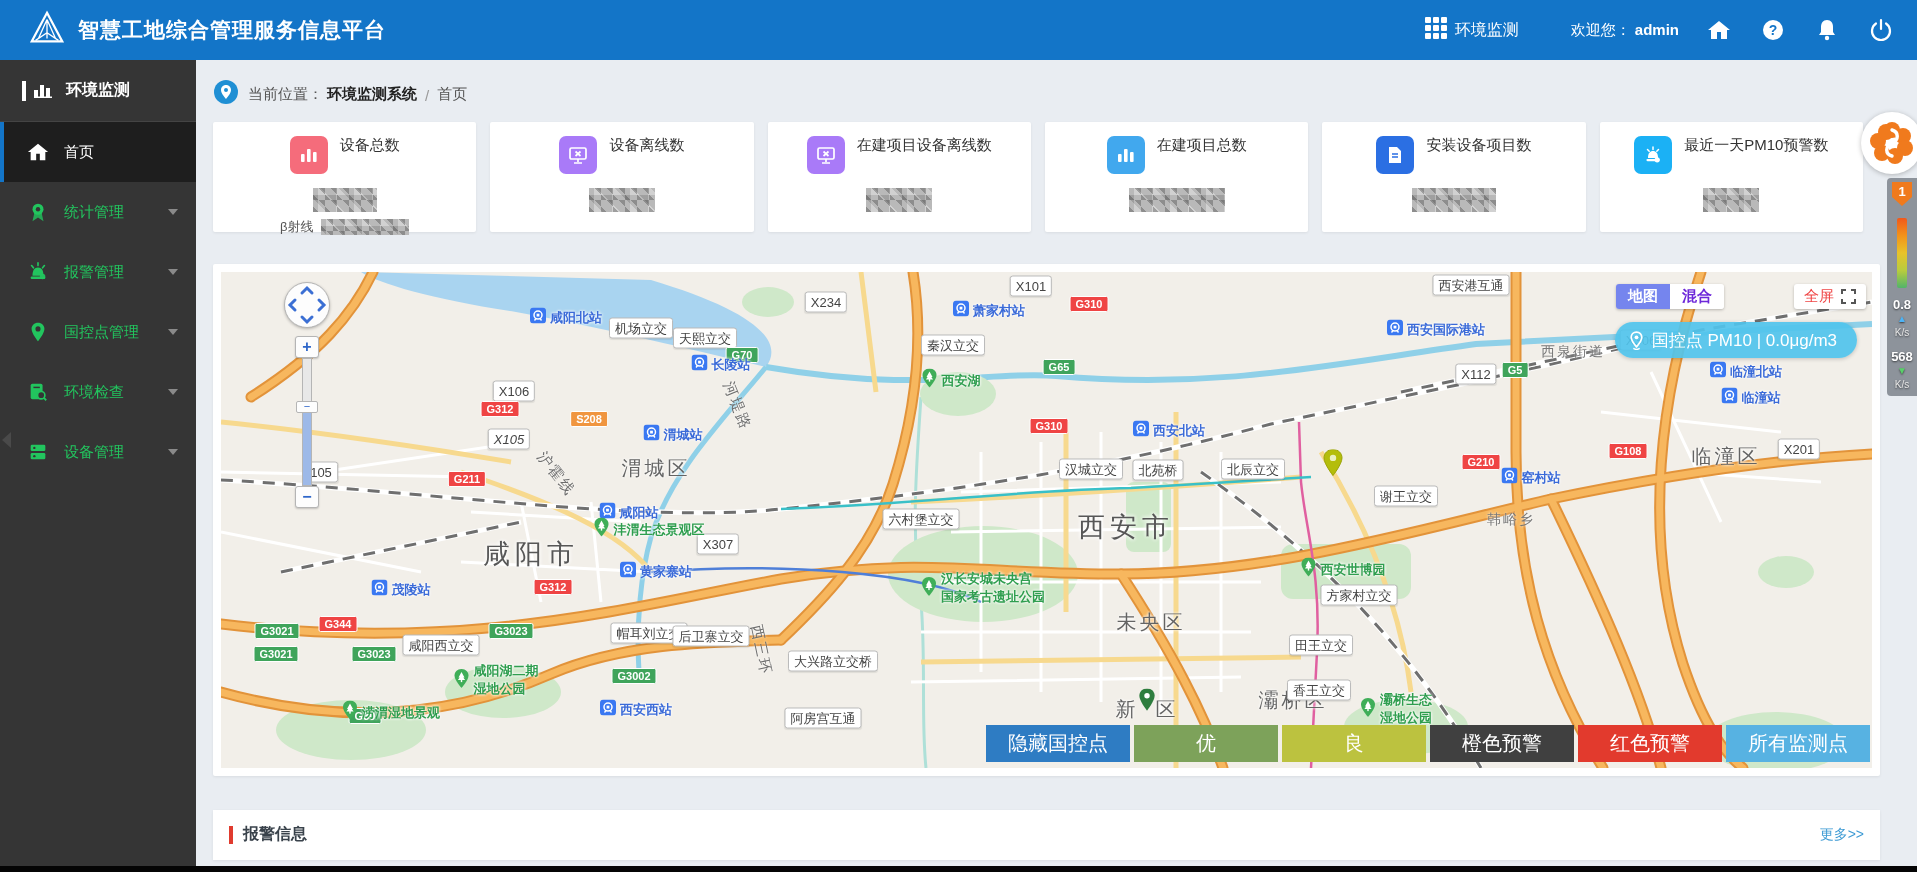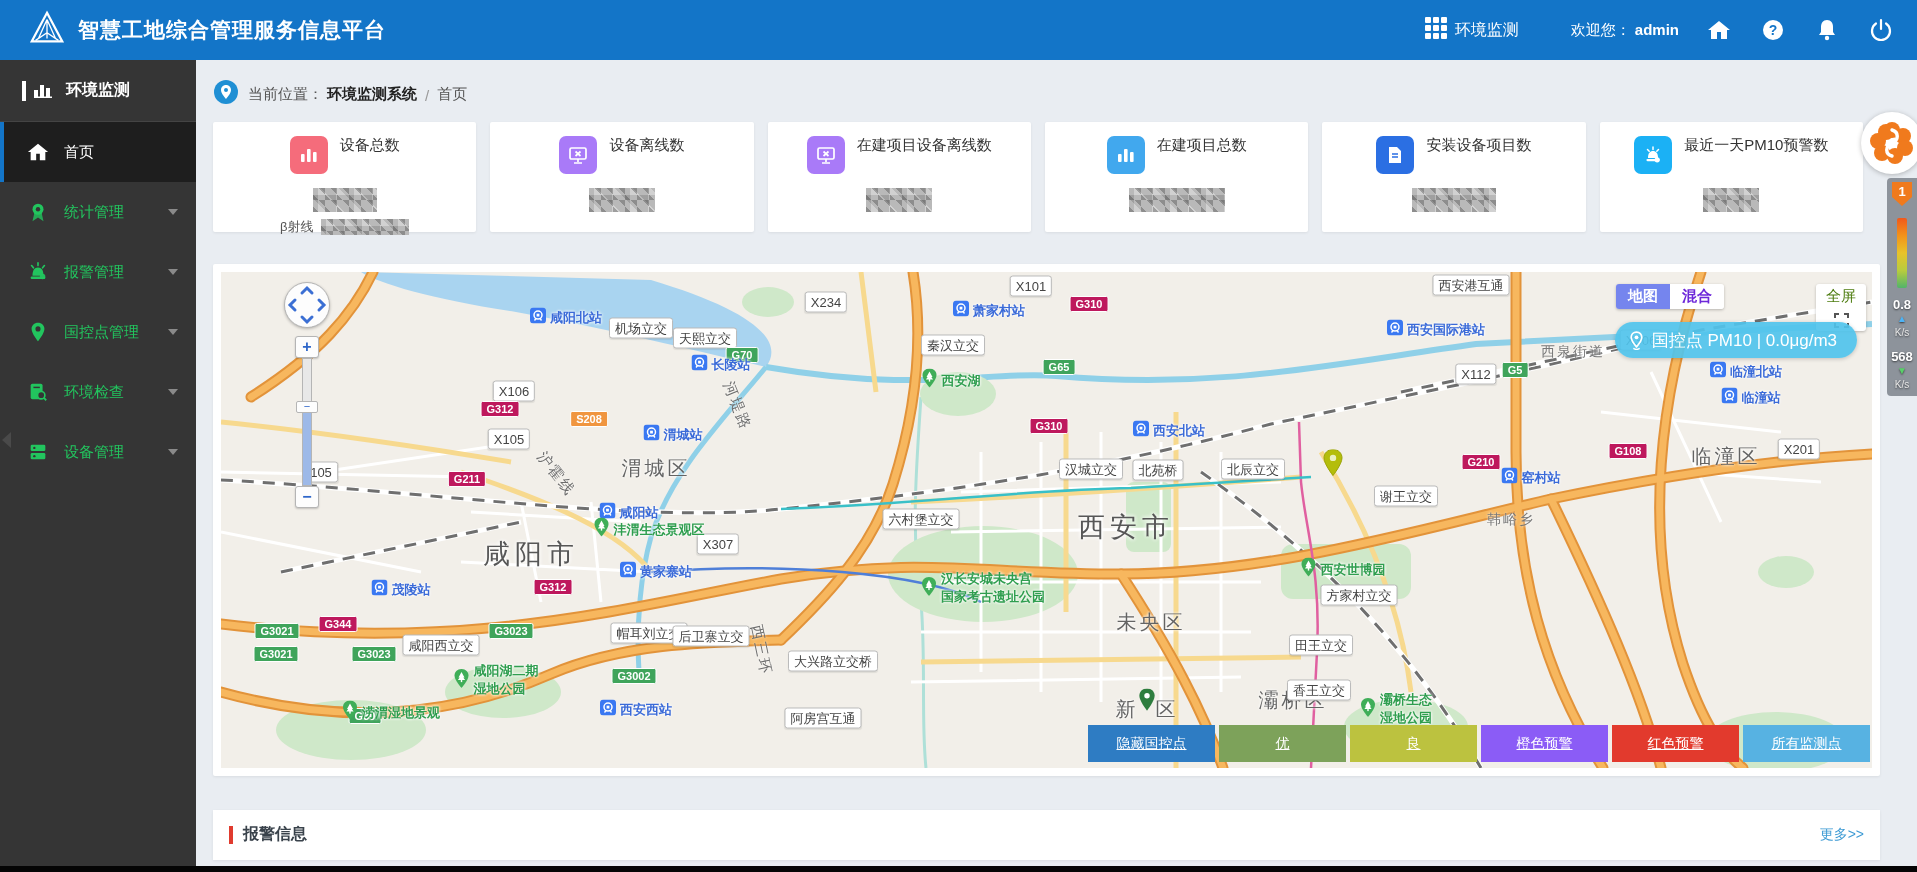--- a/index.html
+++ b/index.html
@@ -42,47 +42,47 @@
       linear-gradient(45deg, rgba(255,255,255,.35) 25%, transparent 25%, transparent 75%, rgba(40,40,40,.18) 75%);
     background-size:12px 12px, 18px 18px; background-position:0 0, 5px 7px; }
   .card-sub { display:flex; align-items:center; justify-content:center; gap:8px; margin-top:6px; font-size:13px; color:#555; }
 
   
   .map-panel { position:absolute; left:17px; top:204px; width:1667px; height:512px; background:#fff; border-radius:2px; box-shadow:0 1px 3px rgba(0,0,0,.07); padding:8px; }
   .map { position:relative; width:1651px; height:496px; background:#f2efe9; overflow:hidden; }
   .map svg.roadlayer { position:absolute; left:0; top:0; }
   .mlabel { position:absolute; transform:translate(-50%,-50%); white-space:pre-line; pointer-events:none; }
   .k-junction { background:#fff; border:1px solid #bbb; border-radius:3px; padding:0 5px; font-size:13px; color:#444; line-height:19px; box-shadow:0 1px 1px rgba(0,0,0,.08); }
-  .k-g-red    { background:#be185d; color:#fff; font-size:11px; padding:1px 5px; border-radius:2px; border:1px solid #fff; font-weight:bold; }
+  .k-g-red    { background:#ef4444; color:#fff; font-size:11px; padding:1px 5px; border-radius:2px; border:1px solid #fff; font-weight:bold; }
   .k-g-green  { background:#3fa45b; color:#fff; font-size:11px; padding:1px 5px; border-radius:2px; border:1px solid #fff; font-weight:bold; }
   .k-g-orange { background:#f0953f; color:#fff; font-size:11px; padding:1px 5px; border-radius:2px; border:1px solid #fff; font-weight:bold; }
   .k-city     { color:#646464; font-size:20px; letter-spacing:3px; text-shadow:0 0 3px #fff,0 0 3px #fff; }
   .k-big-city { color:#575757; font-size:27px; letter-spacing:5px; text-shadow:0 0 4px #fff,0 0 4px #fff; }
   .k-plain    { color:#787878; font-size:14px; letter-spacing:2px; text-shadow:0 0 3px #fff; }
   .k-rot      { color:#6d6d6d; font-size:15px; letter-spacing:2px; text-shadow:0 0 3px #fff; }
   .k-station  { display:flex; align-items:center; gap:4px; color:#3a6ad8; font-size:13px; font-weight:bold; text-shadow:0 0 3px #fff,0 0 3px #fff; }
   .k-park     { display:flex; align-items:center; gap:4px; color:#2f9e4f; font-size:13px; font-weight:bold; text-align:left; text-shadow:0 0 3px #fff,0 0 3px #fff; }
 
   .map-nav { position:absolute; left:63px; top:10px; width:46px; height:240px; }
   .compass { width:46px; height:46px; border-radius:50%; background:#fdfdfd; border:1px solid #b5b5b5; box-shadow:0 1px 3px rgba(0,0,0,.25); position:relative; }
   .zoombar { position:absolute; left:11px; top:54px; width:24px; }
   .zbtn { width:24px; height:22px; background:#fdfdfd; border:1px solid #b5b5b5; border-radius:3px; color:#2e66c9; font-size:16px; font-weight:bold; text-align:center; line-height:20px; box-shadow:0 1px 2px rgba(0,0,0,.2); cursor:pointer; }
   .ztrack { width:10px; margin:0 auto; height:128px; background:linear-gradient(#e8e8e8 0 38%, #9db9e8 38% 100%); border:1px solid #b5b5b5; position:relative; }
   .zhandle { position:absolute; left:-7px; top:42px; width:22px; height:12px; background:#fdfdfd; border:1px solid #b5b5b5; border-radius:2px; color:#2e66c9; font-size:11px; line-height:9px; text-align:center; cursor:grab; }
 
   .maptype { position:absolute; right:148px; top:12px; display:flex; font-size:15px; font-weight:bold; box-shadow:0 1px 3px rgba(0,0,0,.25); border-radius:3px; overflow:hidden; cursor:pointer; }
   .maptype .mt { padding:3px 12px; }
   .mt-map { background:#7585ee; color:#fff; }
   .mt-hyb { background:#fff; color:#6d28d9; }
-  .fullscreen-btn { position:absolute; right:6px; top:12px; background:#fff; border-radius:3px; box-shadow:0 1px 3px rgba(0,0,0,.25); padding:3px 10px; font-size:15px; color:#4d7c0f; display:flex; align-items:center; gap:7px; cursor:pointer;flex-direction:column; }
+  .fullscreen-btn { position:absolute; right:6px; top:12px; background:#fff; border-radius:3px; box-shadow:0 1px 3px rgba(0,0,0,.25); padding:3px 10px; font-size:15px; color:#ef4444; display:flex; align-items:center; gap:7px; cursor:pointer; }
 
   .map-tooltip { position:absolute; right:15px; top:50px; height:36px; background:rgba(80,195,235,.92); border-radius:18px; color:#fff; font-size:17px; display:flex; align-items:center; padding:0 20px 0 14px; gap:8px; box-shadow:0 1px 4px rgba(0,0,0,.2); cursor:pointer; }
 
   .legend { position:absolute; right:2px; bottom:6px; display:flex; gap:4px; }
-  .legend .lbtn { width:127px; height:37px; color:#fff; font-size:14px; display:flex; align-items:center; justify-content:center; cursor:pointer;text-decoration:underline; }
+  .legend .lbtn { width:144px; height:37px; color:#fff; font-size:20px; display:flex; align-items:center; justify-content:center; cursor:pointer; }
 
   
   .alarm-panel { position:absolute; left:17px; top:750px; width:1667px; height:50px; background:#fff; box-shadow:0 1px 3px rgba(0,0,0,.07); }
   .alarm-head { display:flex; align-items:center; padding:14px 16px 0 16px; }
   .alarm-bar { width:4px; height:18px; background:#e03b2e; margin-right:10px; }
   .alarm-title { font-size:16px; font-weight:bold; color:#39424b; }
   .alarm-more { margin-left:auto; color:#3e9bd4; font-size:14px; cursor:pointer; }
 
   .bottom-edge { position:absolute; left:0; bottom:0; width:1917px; height:6px; background:#050505; z-index:60; }
 
@@ -436,21 +436,21 @@
           <div class="mlabel k-junction" style="left: 700px; top: 247px;">六村堡立交</div>
           <div class="mlabel k-junction" style="left: 220px; top: 373px;">咸阳西立交</div>
           <div class="mlabel k-junction" style="left: 428px; top: 361px;">帽耳刘立交</div>
           <div class="mlabel k-junction" style="left: 490px; top: 364px;">后卫寨立交</div>
           <div class="mlabel k-junction" style="left: 612px; top: 351px; margin-top: 38px;">大兴路立交桥</div>
           <div class="mlabel k-junction" style="left: 602px; top: 446px;">阿房宫互通</div>
           <div class="mlabel k-junction" style="left: 1138px; top: 323px;">方家村立交</div>
           <div class="mlabel k-junction" style="left: 1100px; top: 373px;">田王立交</div>
           <div class="mlabel k-junction" style="left: 1098px; top: 418px;">香王立交</div>
           <div class="mlabel k-junction" style="left: 1250px; top: 13px;">西安港互通</div>
-          <div class="mlabel k-junction" style="left: 288px; top: 167px;">X105</div>
+          <div class="mlabel k-junction" style="left: 288px; top: 167px; font-style: italic;">X105</div>
           <div class="mlabel k-junction" style="left: 293px; top: 119px;">X106</div>
           <div class="mlabel k-junction" style="left: 605px; top: 30px;">X234</div>
           <div class="mlabel k-junction" style="left: 810px; top: 14px;">X101</div>
           <div class="mlabel k-junction" style="left: 1255px; top: 102px;">X112</div>
           <div class="mlabel k-junction" style="left: 1420px; top: 68px;">X306</div>
           <div class="mlabel k-junction" style="left: 1578px; top: 177px;">X201</div>
           <div class="mlabel k-junction" style="left: 497px; top: 272px;">X307</div>
           <div class="mlabel k-junction" style="left: 100px; top: 200px;">105</div>
           <div class="mlabel k-g-red" style="left: 828px; top: 154px;">G310</div>
           <div class="mlabel k-g-red" style="left: 868px; top: 32px;">G310</div>
@@ -628,21 +628,21 @@
           <circle cx="7" cy="6" r="1.8" fill="#fff"></circle>
             <path d="M4 16.5 Q7 18.5 10 16.5" stroke="#fff" stroke-width="1.3" fill="none"></path>
         </svg>
         <span>国控点 PM10 | 0.0μg/m3</span>
       </div>
 
       <div class="legend" id="legend">
           <div class="lbtn" style="background: rgb(46, 124, 195);">隐藏国控点</div>
           <div class="lbtn" style="background: rgb(125, 162, 90);">优</div>
           <div class="lbtn" style="background: rgb(188, 194, 63);">良</div>
-          <div class="lbtn" style="background: #8b5cf6;">橙色预警</div>
+          <div class="lbtn" style="background: #404040;">橙色预警</div>
           <div class="lbtn" style="background: rgb(226, 58, 45);">红色预警</div>
           <div class="lbtn" style="background: rgb(87, 178, 226);">所有监测点</div>
         </div>
     </div>
   </div>
 
   <div class="alarm-panel">
     <div class="alarm-head">
       <span class="alarm-bar"></span>
       <span class="alarm-title">报警信息</span>

